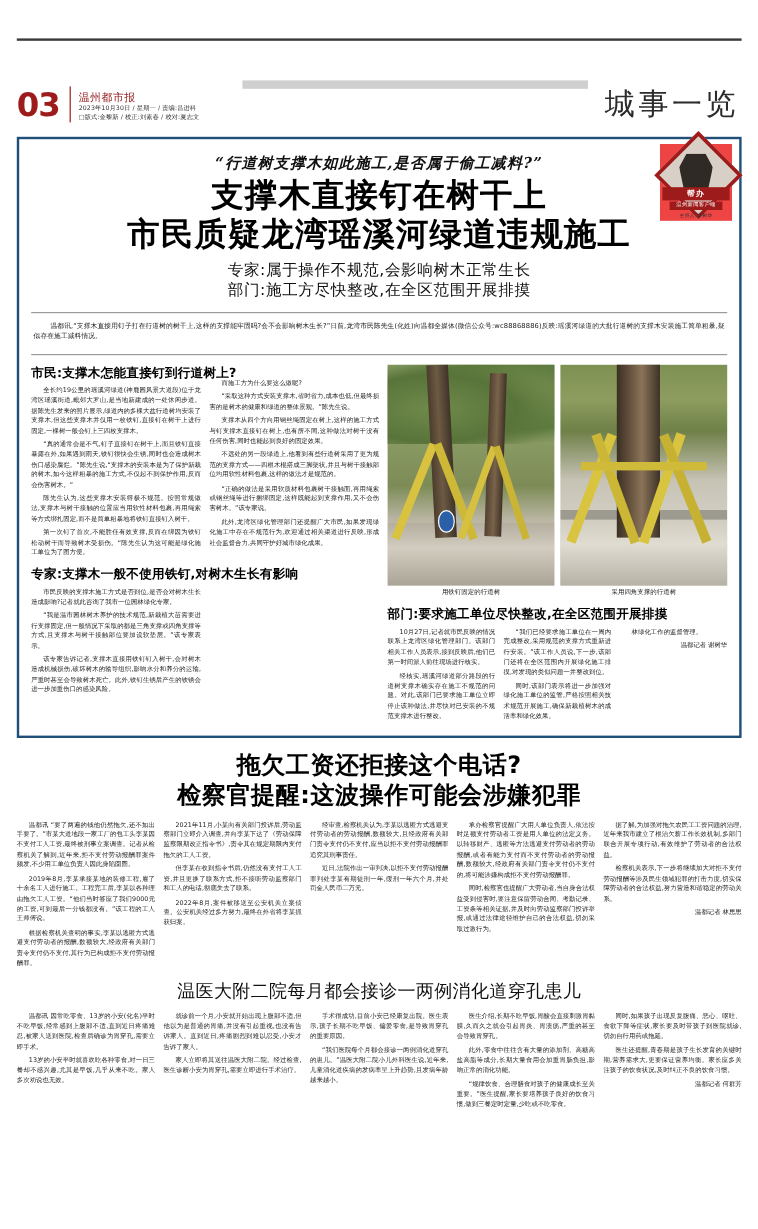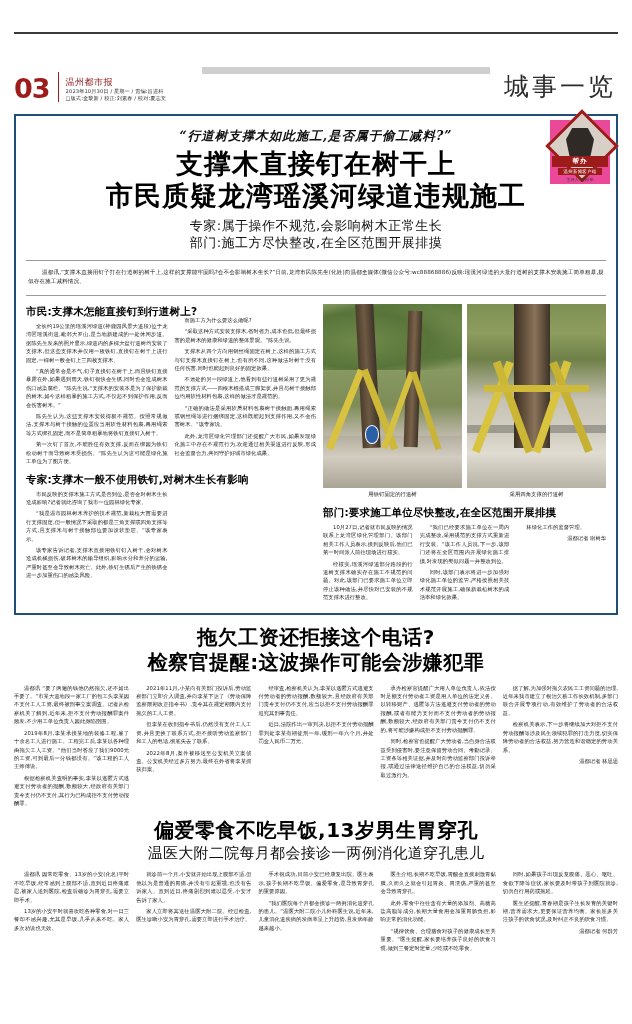--- a/index.html
+++ b/index.html
@@ -48,21 +48,21 @@
   .sub{font-size:13px;line-height:17px;color:#111;letter-spacing:.5px;}
   .lede{
     font-size:5.6px;line-height:9px;color:#1a1a1a;text-align:justify;
     margin:7px 2px 2px 2px;letter-spacing:.1px;
   }
   .lede .ind{padding-left:14px;}
 
   
   .badge{
     position:absolute;right:6px;top:4px;width:60px;height:64px;
-    background:#ec4899;
+    background:#ef4444;
   }
   .badge .dia{
     position:absolute;left:6px;top:0px;width:46px;height:46px;
     border:3px solid #9e1b1b;transform:rotate(45deg);background:#d8cfc6;
   }
   .badge .face{
     position:absolute;left:16px;top:8px;width:28px;height:30px;background:#2f2a26;
     clip-path:polygon(22% 0,78% 0,100% 38%,86% 100%,14% 100%,0 38%);
   }
   .badge .band{
@@ -300,21 +300,20 @@
       </div>
       <div class="col">
         <div class="ptxt i">据了解,为加强对拖欠农民工工资问题的治理,近年来我市建立了根治欠薪工作长效机制,多部门联合开展专项行动,有效维护了劳动者的合法权益。</div>
         <div class="ptxt i">检察机关表示,下一步将继续加大对拒不支付劳动报酬等涉及民生领域犯罪的打击力度,切实保障劳动者的合法权益,努力营造和谐稳定的劳动关系。</div>
         <div class="byline">温都记者 林思思</div>
       </div>
     </div>
   </div>
 
   <div class="a3">
-    <div class="h3">偏爱零食不吃早饭,13岁男生胃穿孔</div>
     <div class="h3sub">温医大附二院每月都会接诊一两例消化道穿孔患儿</div>
 
     <div class="cols5">
       <div class="col">
         <div class="ptxt i">温都讯 因常吃零食、13岁的小安(化名)平时不吃早饭,经常感到上腹部不适,直到近日疼痛难忍,被家人送到医院,检查后确诊为胃穿孔,需要立即手术。</div>
         <div class="ptxt i">13岁的小安平时就喜欢吃各种零食,对一日三餐却不感兴趣,尤其是早饭,几乎从来不吃。家人多次劝说也无效。</div>
       </div>
       <div class="col">
         <div class="ptxt i">就诊前一个月,小安就开始出现上腹部不适,但他以为是普通的胃痛,并没有引起重视,也没有告诉家人。直到近日,疼痛剧烈到难以忍受,小安才告诉了家人。</div>
         <div class="ptxt i">家人立即将其送往温医大附二院。经过检查,医生诊断小安为胃穿孔,需要立即进行手术治疗。</div>

